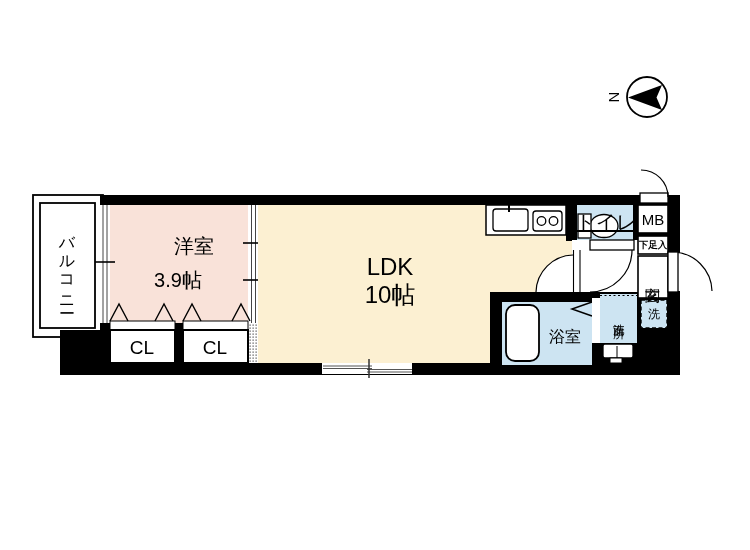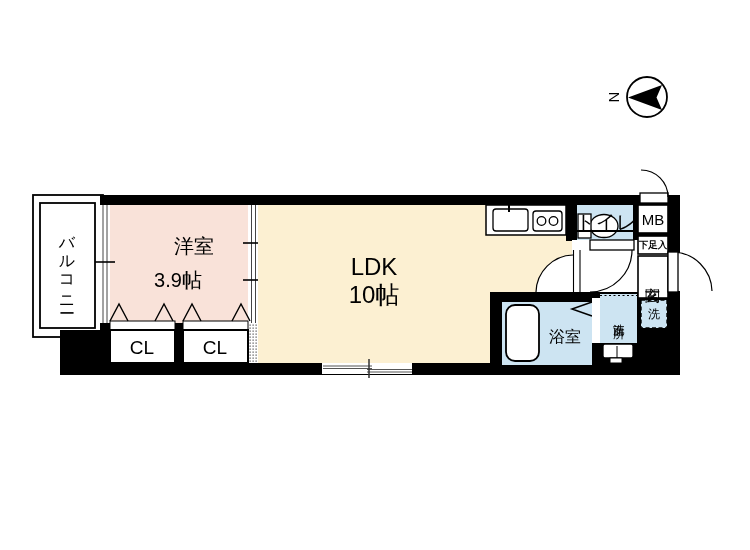--- a/index.html
+++ b/index.html
@@ -11,21 +11,21 @@
   .label{
     position:absolute;transform:translate(-50%,-50%);
     color:#000;line-height:1;white-space:nowrap;text-align:center;
     font-family:"Liberation Sans","DejaVu Sans",sans-serif;
     font-weight:500;letter-spacing:0;
   }
   .label.vert{
     writing-mode:vertical-rl;text-orientation:upright;letter-spacing:2px;
   }
   .label.rot{transform:translate(-50%,-50%) rotate(-90deg);}
-  .fs24{font-size:24px;}
+  .fs24{font-size:24px;margin-left:16px;}
   .fs20{font-size:20px;}
   .fs19{font-size:19px;text-align:center;}
   .fs16{font-size:16px;}
   .fs15{font-size:15px;}
   .fs14{font-size:20px;text-decoration:underline;}
   .fs12{font-size:12px;}
   .fs11{font-size:11.5px;}
   .fs9{font-size:9.5px;letter-spacing:0;}
 </style>
 </head>

